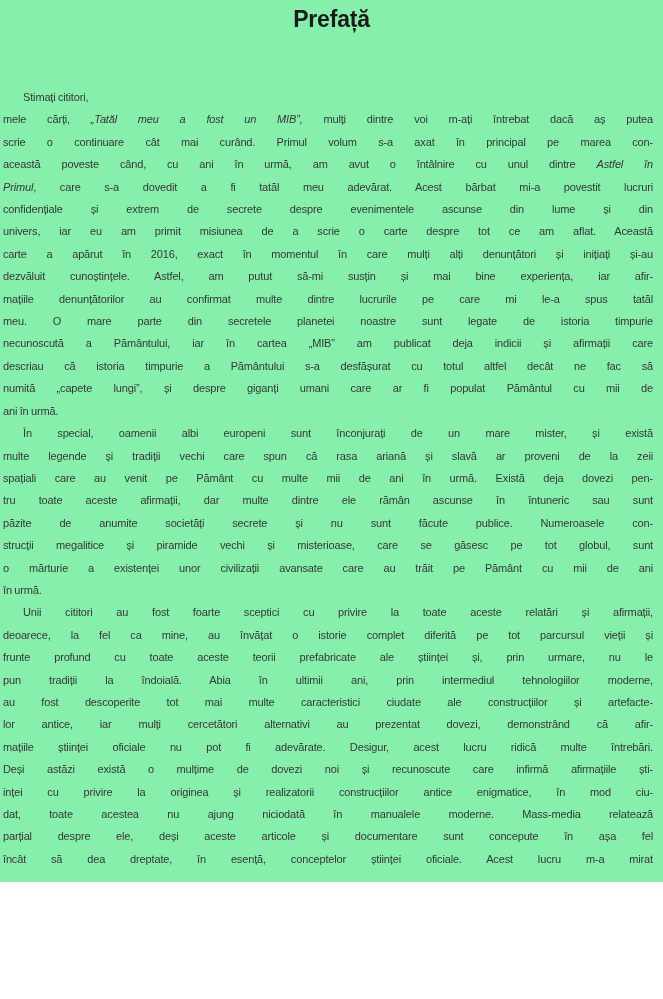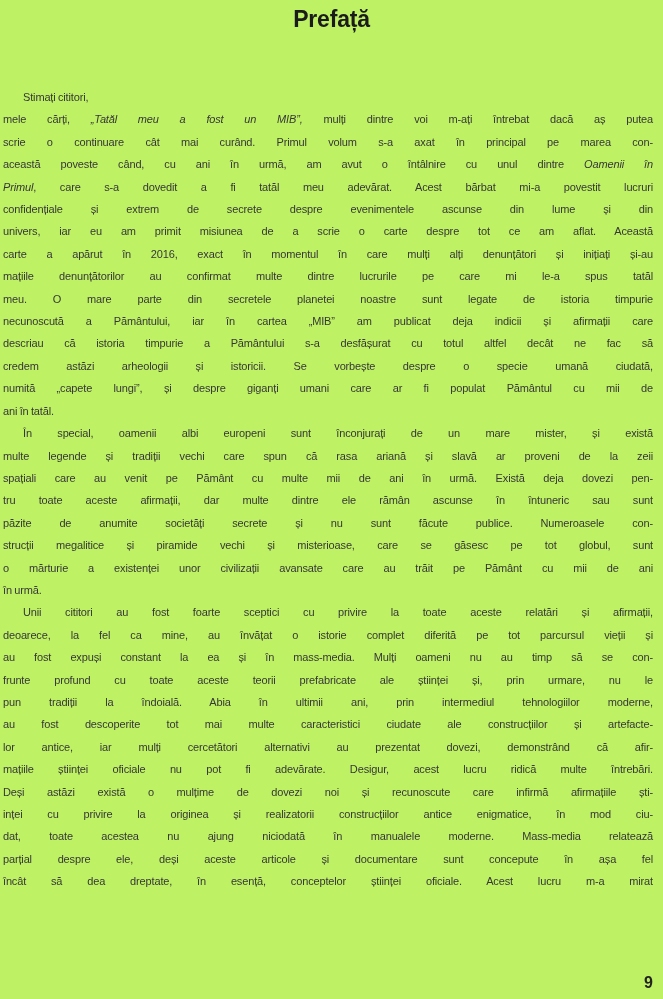--- a/index.html
+++ b/index.html
@@ -1,20 +1,20 @@
 <!DOCTYPE html>
 <html><head>
 <meta charset="utf-8">
 <style>
   html, body { margin: 0; padding: 0; background: #ffffff; }
   .page {
     position: relative;
     width: 663px;
-    height: 999px;
-    background: #bef264;
+    height: 882px;
+    background: #86efac;
     font-family: "Liberation Sans", sans-serif;
     overflow: hidden;
     text-decoration: underline;
   }
   .title {
     position: absolute;
     top: 4px;
     left: 0;
     width: 100%;
     margin: 0;
@@ -59,47 +59,46 @@
 
 <div class="page">
   <h1 class="title">Prefață</h1>
   <div class="text-block">
       <div class="para">
         <div class="line indent"><span>Stimați cititori,</span></div>
       </div>
       <div class="para">
         <div class="line just"><span>mele cărți, </span><span class="it">„Tatăl meu a fost un MIB”,</span><span> mulți dintre voi m-ați întrebat dacă aș putea</span></div>
         <div class="line just"><span>scrie o continuare cât mai curând. Primul volum s-a axat în principal pe marea con-</span></div>
-        <div class="line just"><span>această poveste când, cu ani în urmă, am avut o întâlnire cu unul dintre </span><span class="it">Oamenii în</span></div>
+        <div class="line just"><span>această poveste când, cu ani în urmă, am avut o întâlnire cu unul dintre </span><span class="it">Astfel în</span></div>
         <div class="line just"><span class="it">Primul</span><span>, care s-a dovedit a fi tatăl meu adevărat. Acest bărbat mi-a povestit lucruri</span></div>
         <div class="line just"><span>confidențiale și extrem de secrete despre evenimentele ascunse din lume și din</span></div>
         <div class="line just"><span>univers, iar eu am primit misiunea de a scrie o carte despre tot ce am aflat. Această</span></div>
         <div class="line just"><span>carte a apărut în 2016, exact în momentul în care mulți alți denunțători și inițiați și-au</span></div>
+        <div class="line just"><span>dezvăluit cunoștințele. Astfel, am putut să-mi susțin și mai bine experiența, iar afir-</span></div>
         <div class="line just"><span>mațiile denunțătorilor au confirmat multe dintre lucrurile pe care mi le-a spus tatăl</span></div>
         <div class="line just"><span>meu. O mare parte din secretele planetei noastre sunt legate de istoria timpurie</span></div>
         <div class="line just"><span>necunoscută a Pământului, iar în cartea „MIB” am publicat deja indicii și afirmații care</span></div>
         <div class="line just"><span>descriau că istoria timpurie a Pământului s-a desfășurat cu totul altfel decât ne fac să</span></div>
-        <div class="line just"><span>credem astăzi arheologii și istoricii. Se vorbește despre o specie umană ciudată,</span></div>
         <div class="line just"><span>numită „capete lungi”, și despre giganți umani care ar fi populat Pământul cu mii de</span></div>
-        <div class="line"><span>ani în tatăl.</span></div>
+        <div class="line"><span>ani în urmă.</span></div>
       </div>
       <div class="para">
         <div class="line indent just"><span>În special, oamenii albi europeni sunt înconjurați de un mare mister, și există</span></div>
         <div class="line just"><span>multe legende și tradiții vechi care spun că rasa ariană și slavă ar proveni de la zeii</span></div>
         <div class="line just"><span>spațiali care au venit pe Pământ cu multe mii de ani în urmă. Există deja dovezi pen-</span></div>
         <div class="line just"><span>tru toate aceste afirmații, dar multe dintre ele rămân ascunse în întuneric sau sunt</span></div>
         <div class="line just"><span>păzite de anumite societăți secrete și nu sunt făcute publice. Numeroasele con-</span></div>
         <div class="line just"><span>strucții megalitice și piramide vechi și misterioase, care se găsesc pe tot globul, sunt</span></div>
         <div class="line just"><span>o mărturie a existenței unor civilizații avansate care au trăit pe Pământ cu mii de ani</span></div>
         <div class="line"><span>în urmă.</span></div>
       </div>
       <div class="para">
         <div class="line indent just"><span>Unii cititori au fost foarte sceptici cu privire la toate aceste relatări și afirmații,</span></div>
         <div class="line just"><span>deoarece, la fel ca mine, au învățat o istorie complet diferită pe tot parcursul vieții și</span></div>
-        <div class="line just"><span>au fost expuși constant la ea și în mass-media. Mulți oameni nu au timp să se con-</span></div>
         <div class="line just"><span>frunte profund cu toate aceste teorii prefabricate ale științei și, prin urmare, nu le</span></div>
         <div class="line just"><span>pun tradiții la îndoială. Abia în ultimii ani, prin intermediul tehnologiilor moderne,</span></div>
         <div class="line just"><span>au fost descoperite tot mai multe caracteristici ciudate ale construcțiilor și artefacte-</span></div>
         <div class="line just"><span>lor antice, iar mulți cercetători alternativi au prezentat dovezi, demonstrând că afir-</span></div>
         <div class="line just"><span>mațiile științei oficiale nu pot fi adevărate. Desigur, acest lucru ridică multe întrebări.</span></div>
         <div class="line just"><span>Deși astăzi există o mulțime de dovezi noi și recunoscute care infirmă afirmațiile ști-</span></div>
         <div class="line just"><span>inței cu privire la originea și realizatorii construcțiilor antice enigmatice, în mod ciu-</span></div>
         <div class="line just"><span>dat, toate acestea nu ajung niciodată în manualele moderne. Mass-media relatează</span></div>
         <div class="line just"><span>parțial despre ele, deși aceste articole și documentare sunt concepute în așa fel</span></div>
         <div class="line just"><span>încât să dea dreptate, în esență, conceptelor științei oficiale. Acest lucru m-a mirat</span></div>

